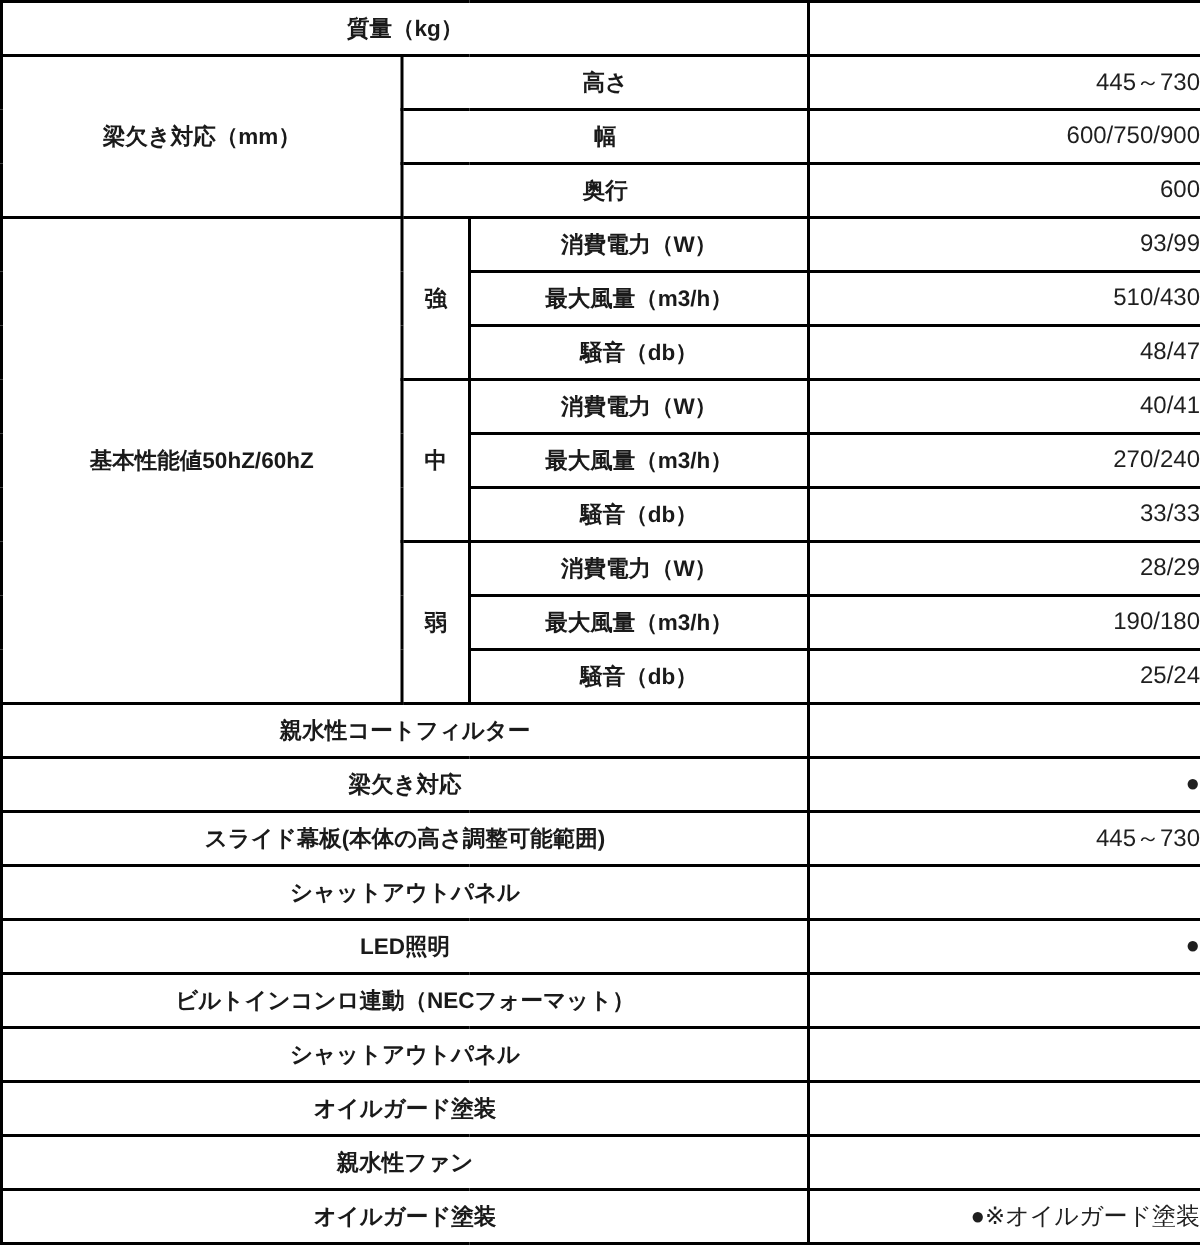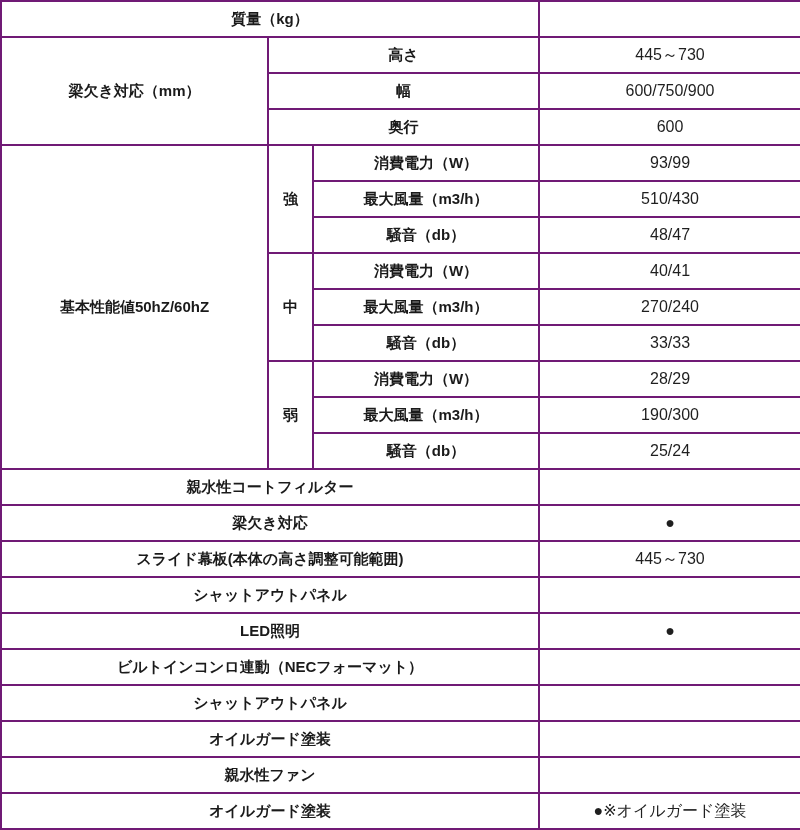--- a/index.html
+++ b/index.html
@@ -12,41 +12,41 @@
     -webkit-font-smoothing: antialiased;
   }
   table.spec {
     width: 800px;
     height: 830px;
     border-collapse: collapse;
     table-layout: fixed;
     background: #ffffff;
   }
   table.spec td {
-    border: 2px solid #701a75;
+    border: 2px solid #000000;
     height: 34px;
     padding: 0;
     overflow: hidden;
     white-space: nowrap;
     vertical-align: middle;
   }
   td.lbl {
     text-align: center;
     font-weight: bold;
     font-size: 15px;
     color: #1a1a1a;
   }
   td.mode {
     text-align: center;
     font-weight: bold;
     font-size: 15px;
     color: #1a1a1a;
   }
   td.val {
-    text-align: center;
+    text-align: right;
     font-weight: normal;
     font-size: 16px;
     color: #1f1f1f;
     padding-left: 7px;
   }
 </style>
 </head>
 <body>
 
 <table class="spec">
@@ -106,21 +106,21 @@
       <td class="val">33/33</td>
     </tr>
 
     <tr>
       <td class="mode" rowspan="3">弱</td>
       <td class="lbl">消費電力（W）</td>
       <td class="val">28/29</td>
     </tr>
     <tr>
       <td class="lbl">最大風量（m3/h）</td>
-      <td class="val">190/300</td>
+      <td class="val">190/180</td>
     </tr>
     <tr>
       <td class="lbl">騒音（db）</td>
       <td class="val">25/24</td>
     </tr>
 
     <tr>
       <td class="lbl" colspan="3">親水性コートフィルター</td>
       <td class="val"></td>
     </tr>

